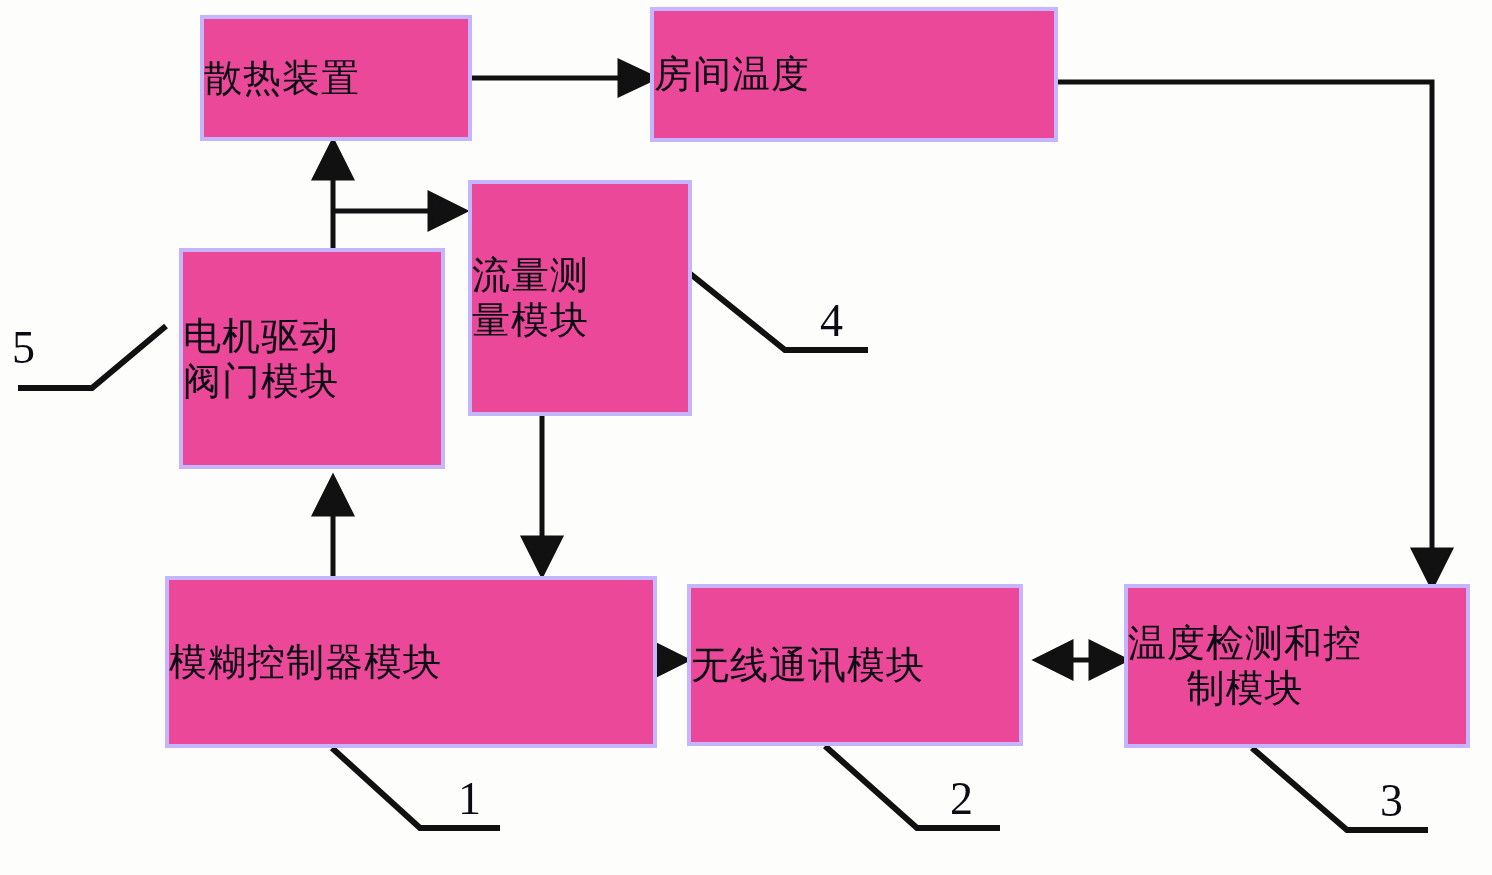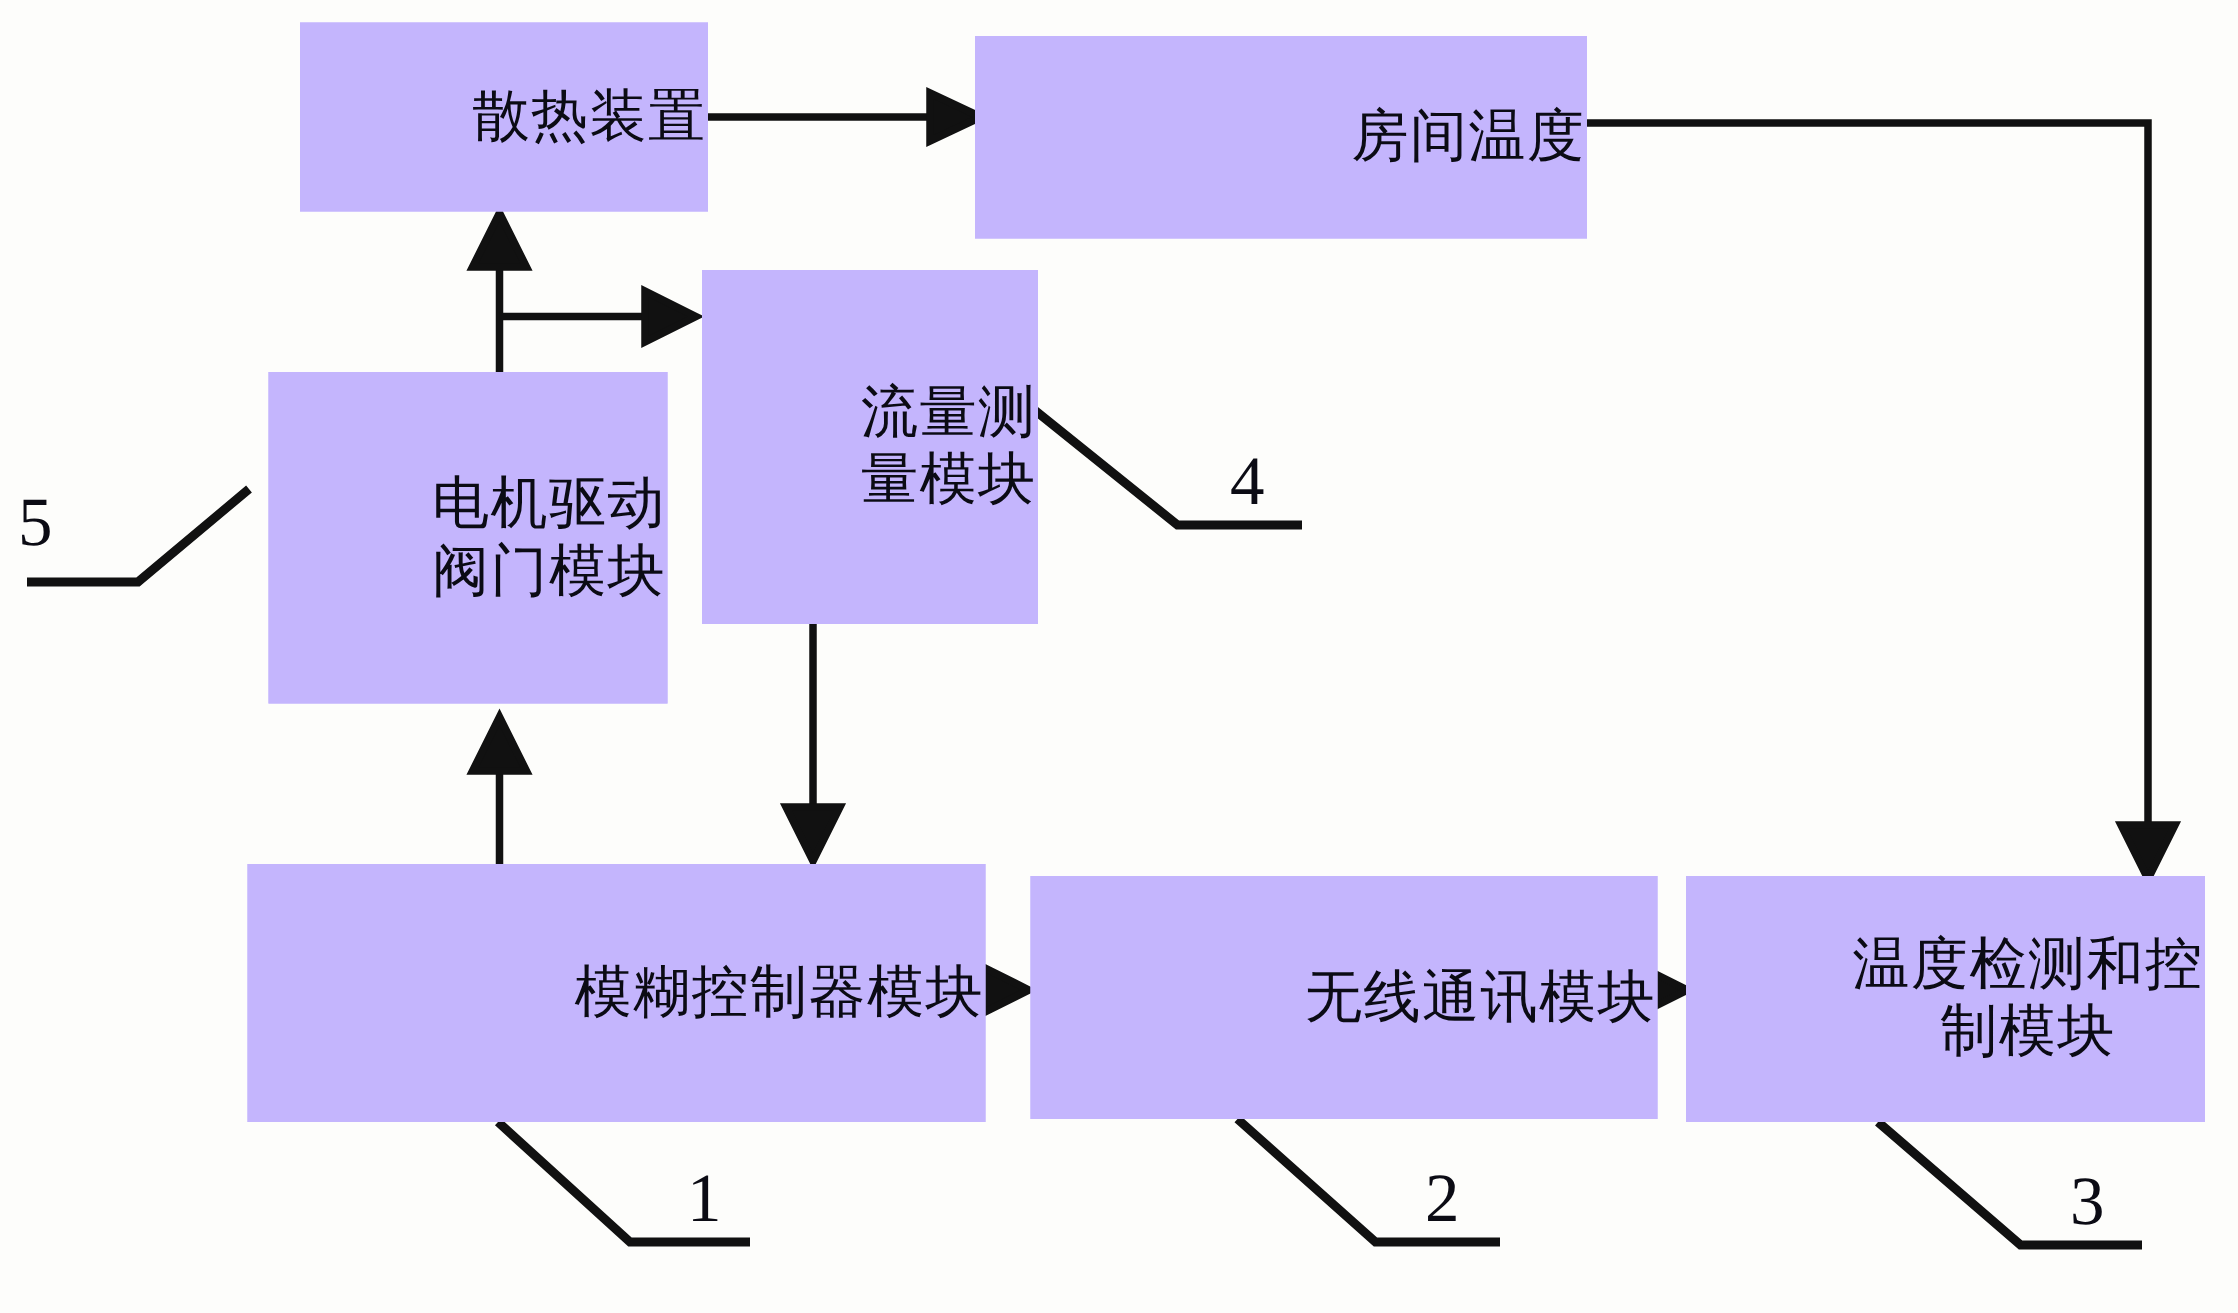--- a/index.html
+++ b/index.html
@@ -19,25 +19,25 @@
   }
   svg.layer {
     position: absolute;
     left: 0;
     top: 0;
     width: 1492px;
     height: 875px;
   }
   .box {
     position: absolute;
-    border: 1px solid #c4b5fd;
-    background: #c4b5fd;
+    border: 4px solid #c4b5fd;
+    background: #ec4899;
     display: flex;
     align-items: center;
-    justify-content: flex-end;
+    justify-content: flex-start;
     box-sizing: border-box;
     z-index: 3;
   }
   .box-label {
     font-family: "Liberation Serif", "DejaVu Serif", serif;
     font-size: 38px;
     line-height: 1.18;
     color: #0b0b14;
     text-align: center;
     letter-spacing: 1px;
@@ -121,39 +121,39 @@
         <polyline points="1252,748 1347,830 1428,830" fill="none"></polyline>
       </g>
 
     </g>
   </svg>
 
   <div class="box" style="left:200px; top:15px; width:272px; height:126px;">
     <span class="box-label">散热装置</span>
   </div>
 
-  <div class="box" style="left:650px; top:24px; width:408px; height:135px;">
+  <div class="box" style="left:650px; top:7px; width:408px; height:135px;">
     <span class="box-label">房间温度</span>
   </div>
 
   <div class="box" style="left:179px; top:248px; width:266px; height:221px;">
     <span class="box-label">电机驱动
 阀门模块</span>
   </div>
 
   <div class="box" style="left:468px; top:180px; width:224px; height:236px;">
     <span class="box-label">流量测
 量模块</span>
   </div>
 
   <div class="box" style="left:165px; top:576px; width:492px; height:172px;">
     <span class="box-label">模糊控制器模块</span>
   </div>
 
-  <div class="box" style="left:687px; top:584px; width:418px; height:162px;padding-left:13px;">
+  <div class="box" style="left:687px; top:584px; width:336px; height:162px;">
     <span class="box-label">无线通讯模块</span>
   </div>
 
   <div class="box" style="left:1124px; top:584px; width:346px; height:164px;">
     <span class="box-label">温度检测和控
 制模块</span>
   </div>
 
   <span class="ref-num" style="left:12px; top:325px;">5</span>
 

